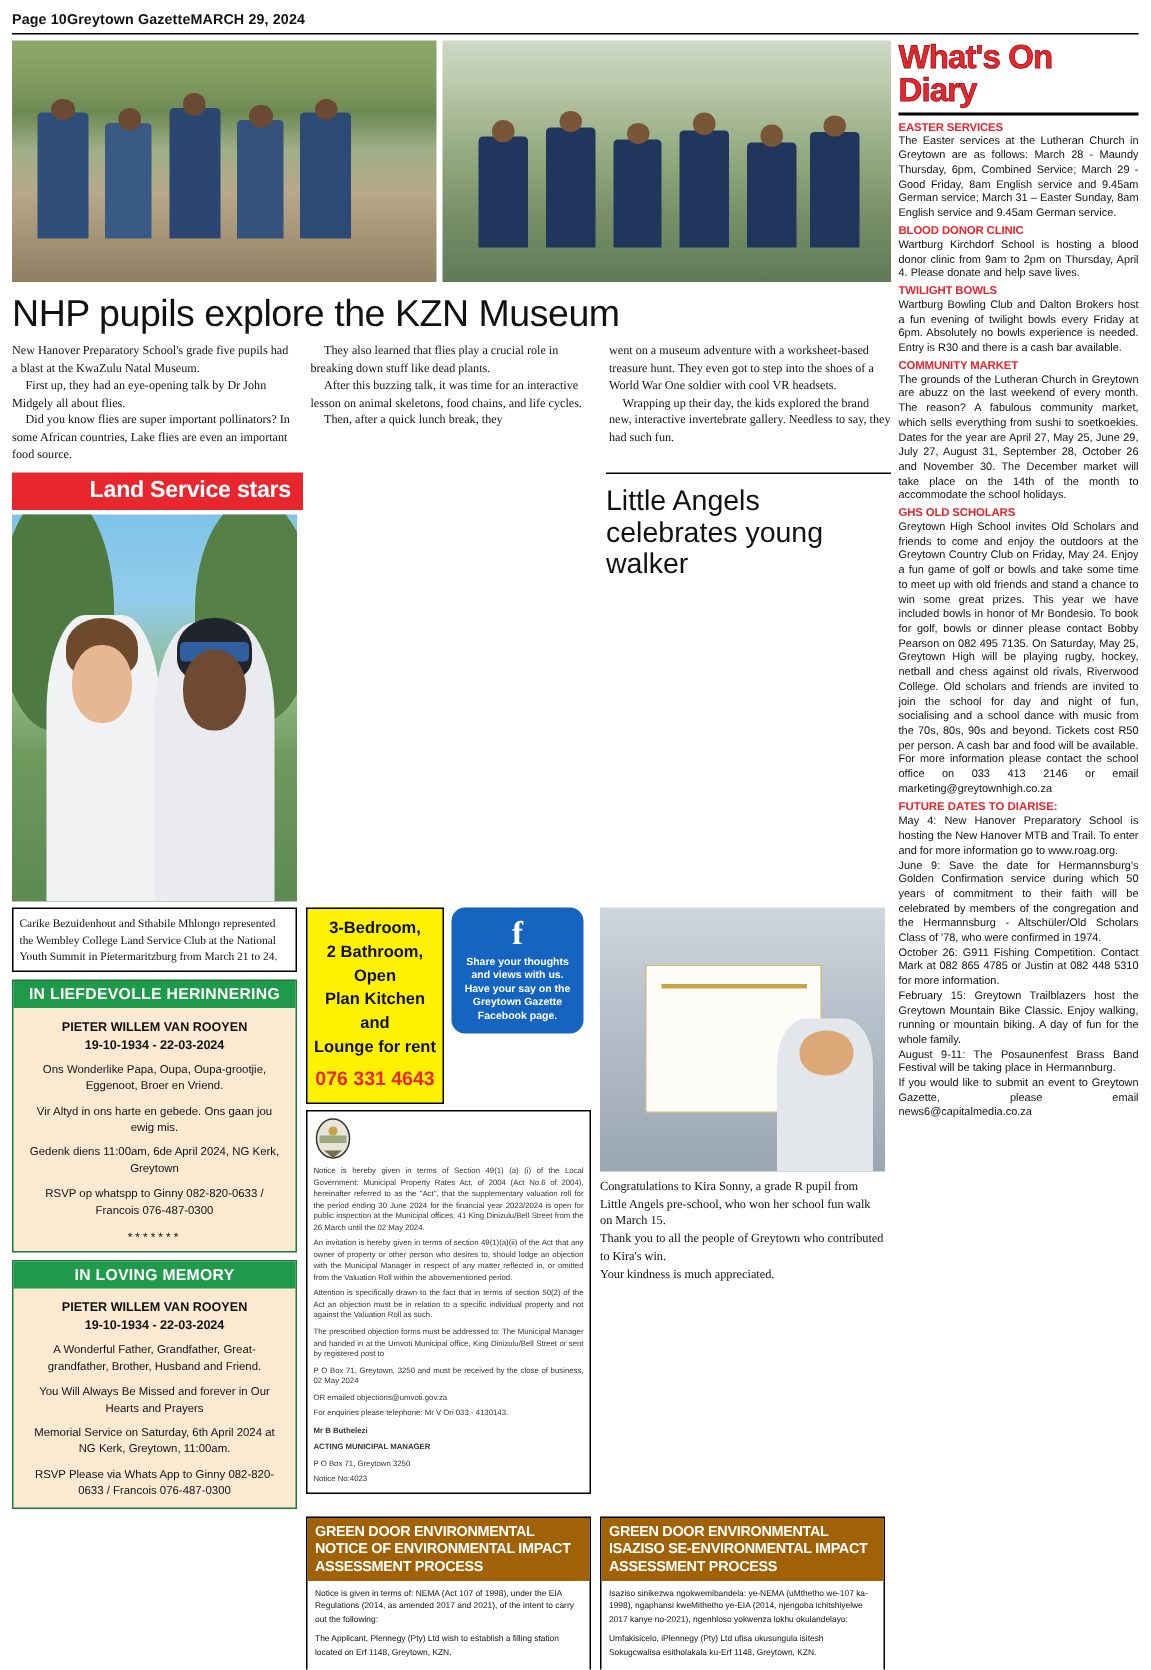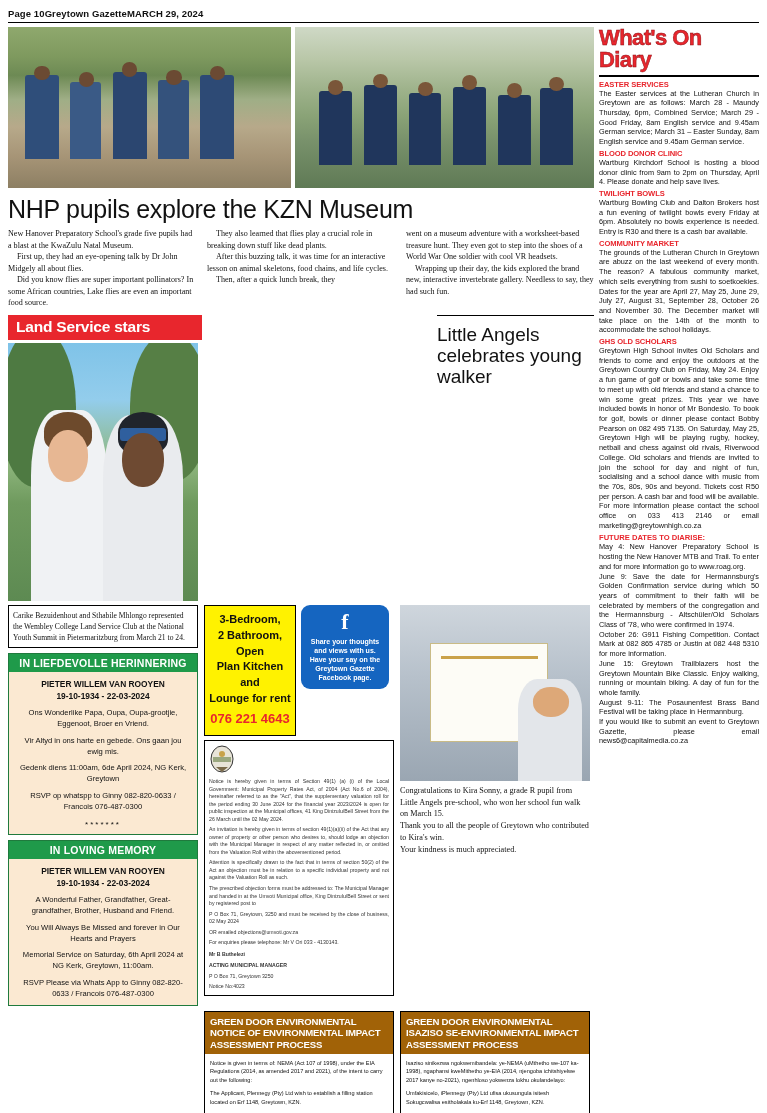--- a/index.html
+++ b/index.html
@@ -219,40 +219,40 @@
           <p class="ind">Then, after a quick lunch break, they</p>
         </div>
         <div class="c">
           <p>went on a museum adventure with a worksheet-based treasure hunt. They even got to step into the shoes of a World War One soldier with cool VR headsets.</p>
           <p class="ind">Wrapping up their day, the kids explored the brand new, interactive invertebrate gallery. Needless to say, they had such fun.</p>
         </div>
       </div>
 
       <div style="display:flex; gap:6px; margin-top:6px;">
 
-        <div style="width:224px;">
+        <div style="width:224px;text-align:right;">
           <div class="banner-red">Land Service stars</div>
           <div class="photo ph-girls" style="width:190px;height:258px;margin-top:3px;">
             <div class="tree1"></div>
               <div class="tree2"></div>
             <div class="p1"></div>
               <div class="p1h"></div>
               <div class="p1f"></div>
             <div class="p2"></div>
               <div class="p2h"></div>
               <div class="band"></div>
               <div class="p2f"></div>
           </div>
         </div>
 
         <div style="width:390px;">
           <div style="display:flex; gap:6px;">
             <div style="width:190px;"></div>
             <div style="width:190px;">
-              <div style="border-top:1.4px solid #000;padding-top:3px;margin-left:33px;">
+              <div style="border-top:1.4px solid #000;padding-top:3px;">
                 <div class="la-head">Little Angels celebrates young walker</div>
               </div>
             </div>
           </div>
         </div>
       </div>
 
       <div style="display:flex; gap:6px; margin-top:4px;">
         <div style="width:190px;">
           <div style="border:1.2px solid #000; padding:4px;">
@@ -282,21 +282,21 @@
         </div>
 
         <div style="width:190px;border-radius:29px;">
           <div style="display:flex; gap:5px; align-items:flex-start;">
             <div style="width:92px;">
               <div class="rentad">
                 <div>3-Bedroom,</div>
                 <div>2 Bathroom,  Open</div>
                 <div>Plan Kitchen and</div>
                 <div>Lounge for rent</div>
-                <div class="tel">076 221 4643</div>
+                <div class="tel">076 331 4643</div>
               </div>
             </div>
             <div style="width:88px;">
               <div class="fbad">
                 <div class="f">f</div>
                 <p>Share your thoughts and views with us. Have your say on the Greytown Gazette Facebook page.</p>
               </div>
             </div>
           </div>
 
@@ -371,19 +371,19 @@
       <p>Wartburg Bowling Club and Dalton Brokers host a fun evening of twilight bowls every Friday at 6pm. Absolutely no bowls experience is needed. Entry is R30 and there is a cash bar available.</p>
       <h4>COMMUNITY MARKET</h4>
       <p>The grounds of the Lutheran Church in Greytown are abuzz on the last weekend of every month. The reason? A fabulous community market, which sells everything from sushi to soetkoekies. Dates for the year are April 27, May 25, June 29, July 27, August 31, September 28, October 26 and November 30. The December market will take place on the 14th of the month to accommodate the school holidays.</p>
       <h4>GHS OLD SCHOLARS</h4>
       <p>Greytown High School invites Old Scholars and friends to come and enjoy the outdoors at the Greytown Country Club on Friday, May 24. Enjoy a fun game of golf or bowls and take some time to meet up with old friends and stand a chance to win some great prizes. This year we have included bowls in honor of Mr Bondesio. To book for golf, bowls or dinner please contact Bobby Pearson on 082 495 7135. On Saturday, May 25, Greytown High will be playing rugby, hockey, netball and chess against old rivals, Riverwood College. Old scholars and friends are invited to join the school for day and night of fun, socialising and a school dance with music from the 70s, 80s, 90s and beyond. Tickets cost R50 per person. A cash bar and food will be available. For more information please contact the school office on 033 413 2146 or email marketing@greytownhigh.co.za</p>
 
       <div class="fd">FUTURE DATES TO DIARISE:</div>
       <p>May 4: New Hanover Preparatory School is hosting the New Hanover MTB and Trail. To enter and for more information go to www.roag.org.</p>
       <p>June 9: Save the date for Hermannsburg's Golden Confirmation service during which 50 years of commitment to their faith will be celebrated by members of the congregation and the Hermannsburg - Altschüler/Old Scholars Class of '78, who were confirmed in 1974.</p>
       <p>October 26: G911 Fishing Competition. Contact Mark at 082 865 4785 or Justin at 082 448 5310 for more information.</p>
-      <p>June 15: Greytown Trailblazers host the Greytown Mountain Bike Classic. Enjoy walking, running or mountain biking. A day of fun for the whole family.</p>
+      <p>February 15: Greytown Trailblazers host the Greytown Mountain Bike Classic. Enjoy walking, running or mountain biking. A day of fun for the whole family.</p>
       <p>August 9-11: The Posaunenfest Brass Band Festival will be taking place in Hermannburg.</p>
       <p>If you would like to submit an event to Greytown Gazette, please email news6@capitalmedia.co.za</p>
     </div>
   </div>
 
 </div>
 
 </body></html>

